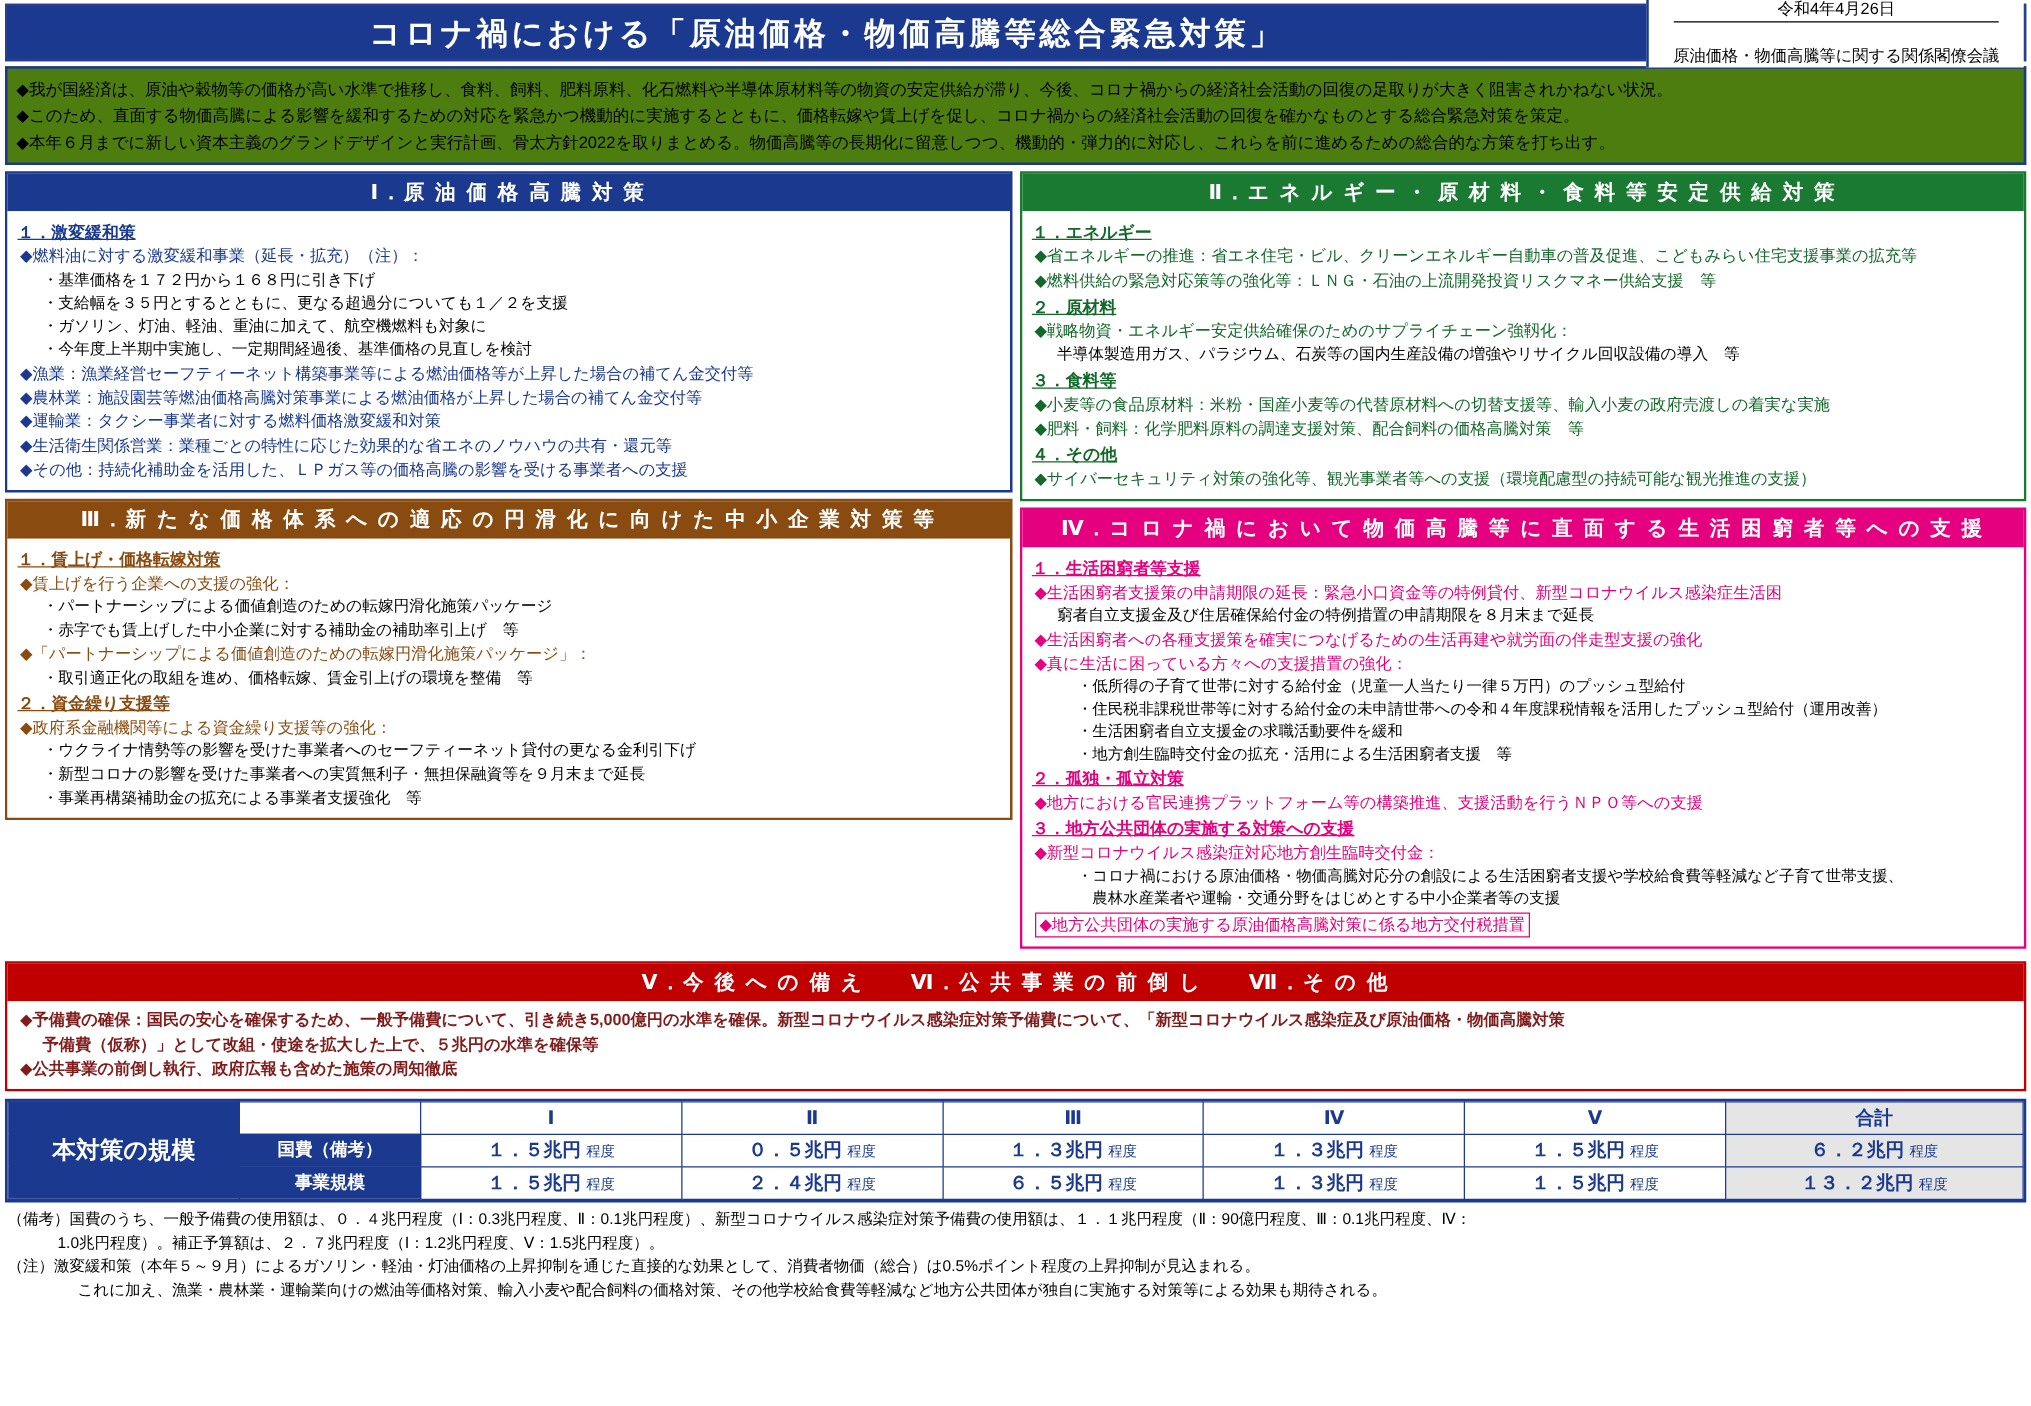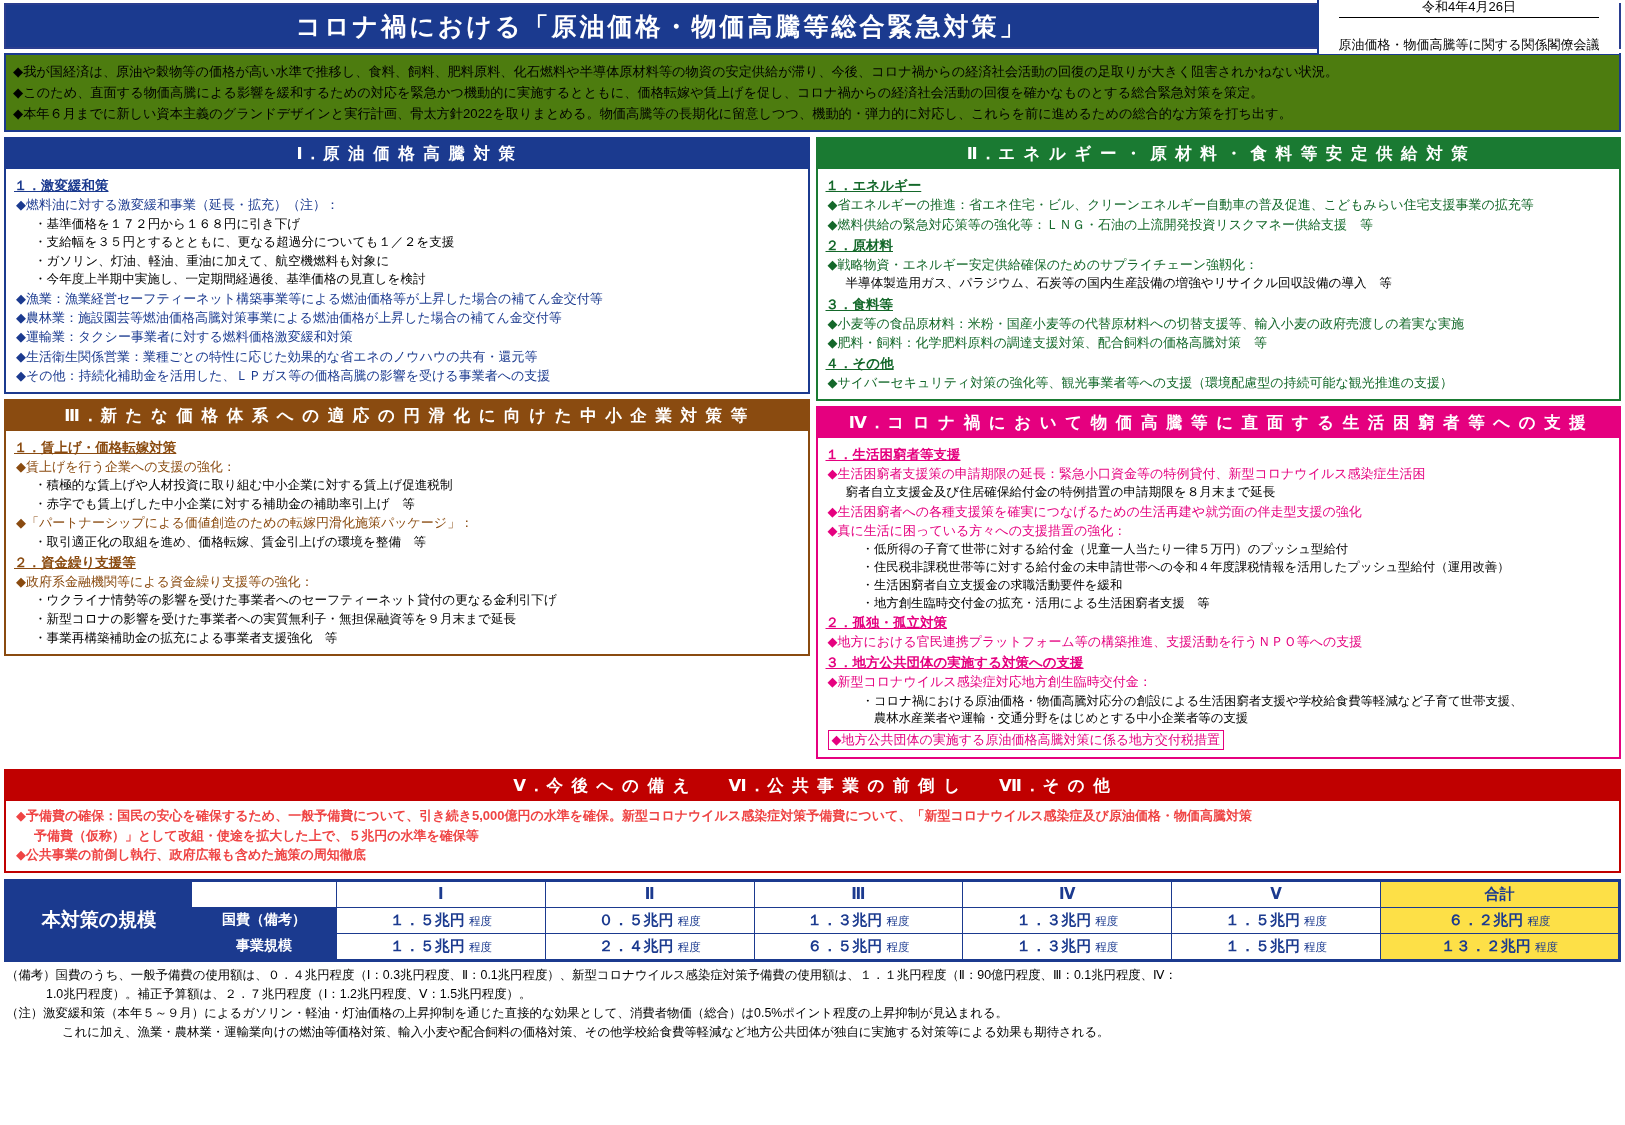--- a/index.html
+++ b/index.html
@@ -71,31 +71,31 @@
   .p4{border-color:#e5007f;}
   .p4 .panel-title{background:#e5007f;}
   .p4 .panel-body,.p4 .panel-body .sec,.p4 .panel-body .dia{color:#e5007f;}
   .p4 .panel-body .dot{color:#000;}
   .p4 .panel-body .dot2{margin:1px 0 1px 36px;font-size:12.4px;color:#000;line-height:1.35;}
   .boxline{border:1.5px solid #e5007f;display:inline-block;padding:0 3px;}
 
   .p5{border-color:#c00000;margin:5px 4px 0 4px;}
   .p5 .panel-title{background:#c00000;font-size:16.5px;}
   .p5 .panel-body{color:#c00000;}
-  .p5 .panel-body .dia{color:#ef4444;font-weight:bold;}
+  .p5 .panel-body .dia{color:#7f1d1d;font-weight:bold;}
   .p5 .ind{margin-left:20px;font-weight:normal;color:#000;}
 
   
   .scale-wrap{margin:6px 4px 0 4px;border:2px solid #1b3a8f;}
   table.scale{border-collapse:collapse;width:100%;font-size:14px;}
   table.scale td,table.scale th{border:1px solid #1b3a8f;text-align:center;padding:3px 2px;}
   table.scale .lbl{background:#1b3a8f;color:#fff;font-weight:bold;font-size:19px;width:180px;}
   table.scale .rowlab{background:#1b3a8f;color:#fff;font-weight:bold;font-size:14px;width:140px;}
   table.scale .hdr{background:#fff;color:#1b3a8f;font-weight:bold;font-size:15px;}
-  table.scale .total{background:#fde047;color:#1b3a8f;font-weight:bold;}
+  table.scale .total{background:#e5e5e5;color:#1b3a8f;font-weight:bold;}
   table.scale td.val{color:#1b3a8f;font-weight:bold;font-size:15px;}
   table.scale .sm{font-size:11.5px;font-weight:normal;}
 
   
   .notes{margin:5px 6px 0 6px;font-size:12.4px;line-height:1.45;}
   .notes p{margin:1px 0;}
   .notes .ind{padding-left:40px;}
   .notes .ind2{padding-left:56px;}
 </style>
 </head>
@@ -135,21 +135,21 @@
           <div class="dia">◆生活衛生関係営業：業種ごとの特性に応じた効果的な省エネのノウハウの共有・還元等</div>
           <div class="dia">◆その他：持続化補助金を活用した、ＬＰガス等の価格高騰の影響を受ける事業者への支援</div>
         </div>
       </div>
 
       <div class="panel p3">
         <div class="panel-title">Ⅲ．新 た な 価 格 体 系 へ の 適 応 の 円 滑 化 に 向 け た 中 小 企 業 対 策 等</div>
         <div class="panel-body">
           <div class="sec">１．賃上げ・価格転嫁対策</div>
           <div class="dia">◆賃上げを行う企業への支援の強化：</div>
-          <div class="dot">・積極的な賃上げや人材投資に取り組む中小企業に対する賃上げ促進税制</div>
+          <div class="dot">・パートナーシップによる価値創造のための転嫁円滑化施策パッケージ</div>
           <div class="dot">・赤字でも賃上げした中小企業に対する補助金の補助率引上げ　等</div>
           <div class="dia">◆「パートナーシップによる価値創造のための転嫁円滑化施策パッケージ」：</div>
           <div class="dot">・取引適正化の取組を進め、価格転嫁、賃金引上げの環境を整備　等</div>
           <div class="sec">２．資金繰り支援等</div>
           <div class="dia">◆政府系金融機関等による資金繰り支援等の強化：</div>
           <div class="dot">・ウクライナ情勢等の影響を受けた事業者へのセーフティーネット貸付の更なる金利引下げ</div>
           <div class="dot">・新型コロナの影響を受けた事業者への実質無利子・無担保融資等を９月末まで延長</div>
           <div class="dot">・事業再構築補助金の拡充による事業者支援強化　等</div>
         </div>
       </div>

